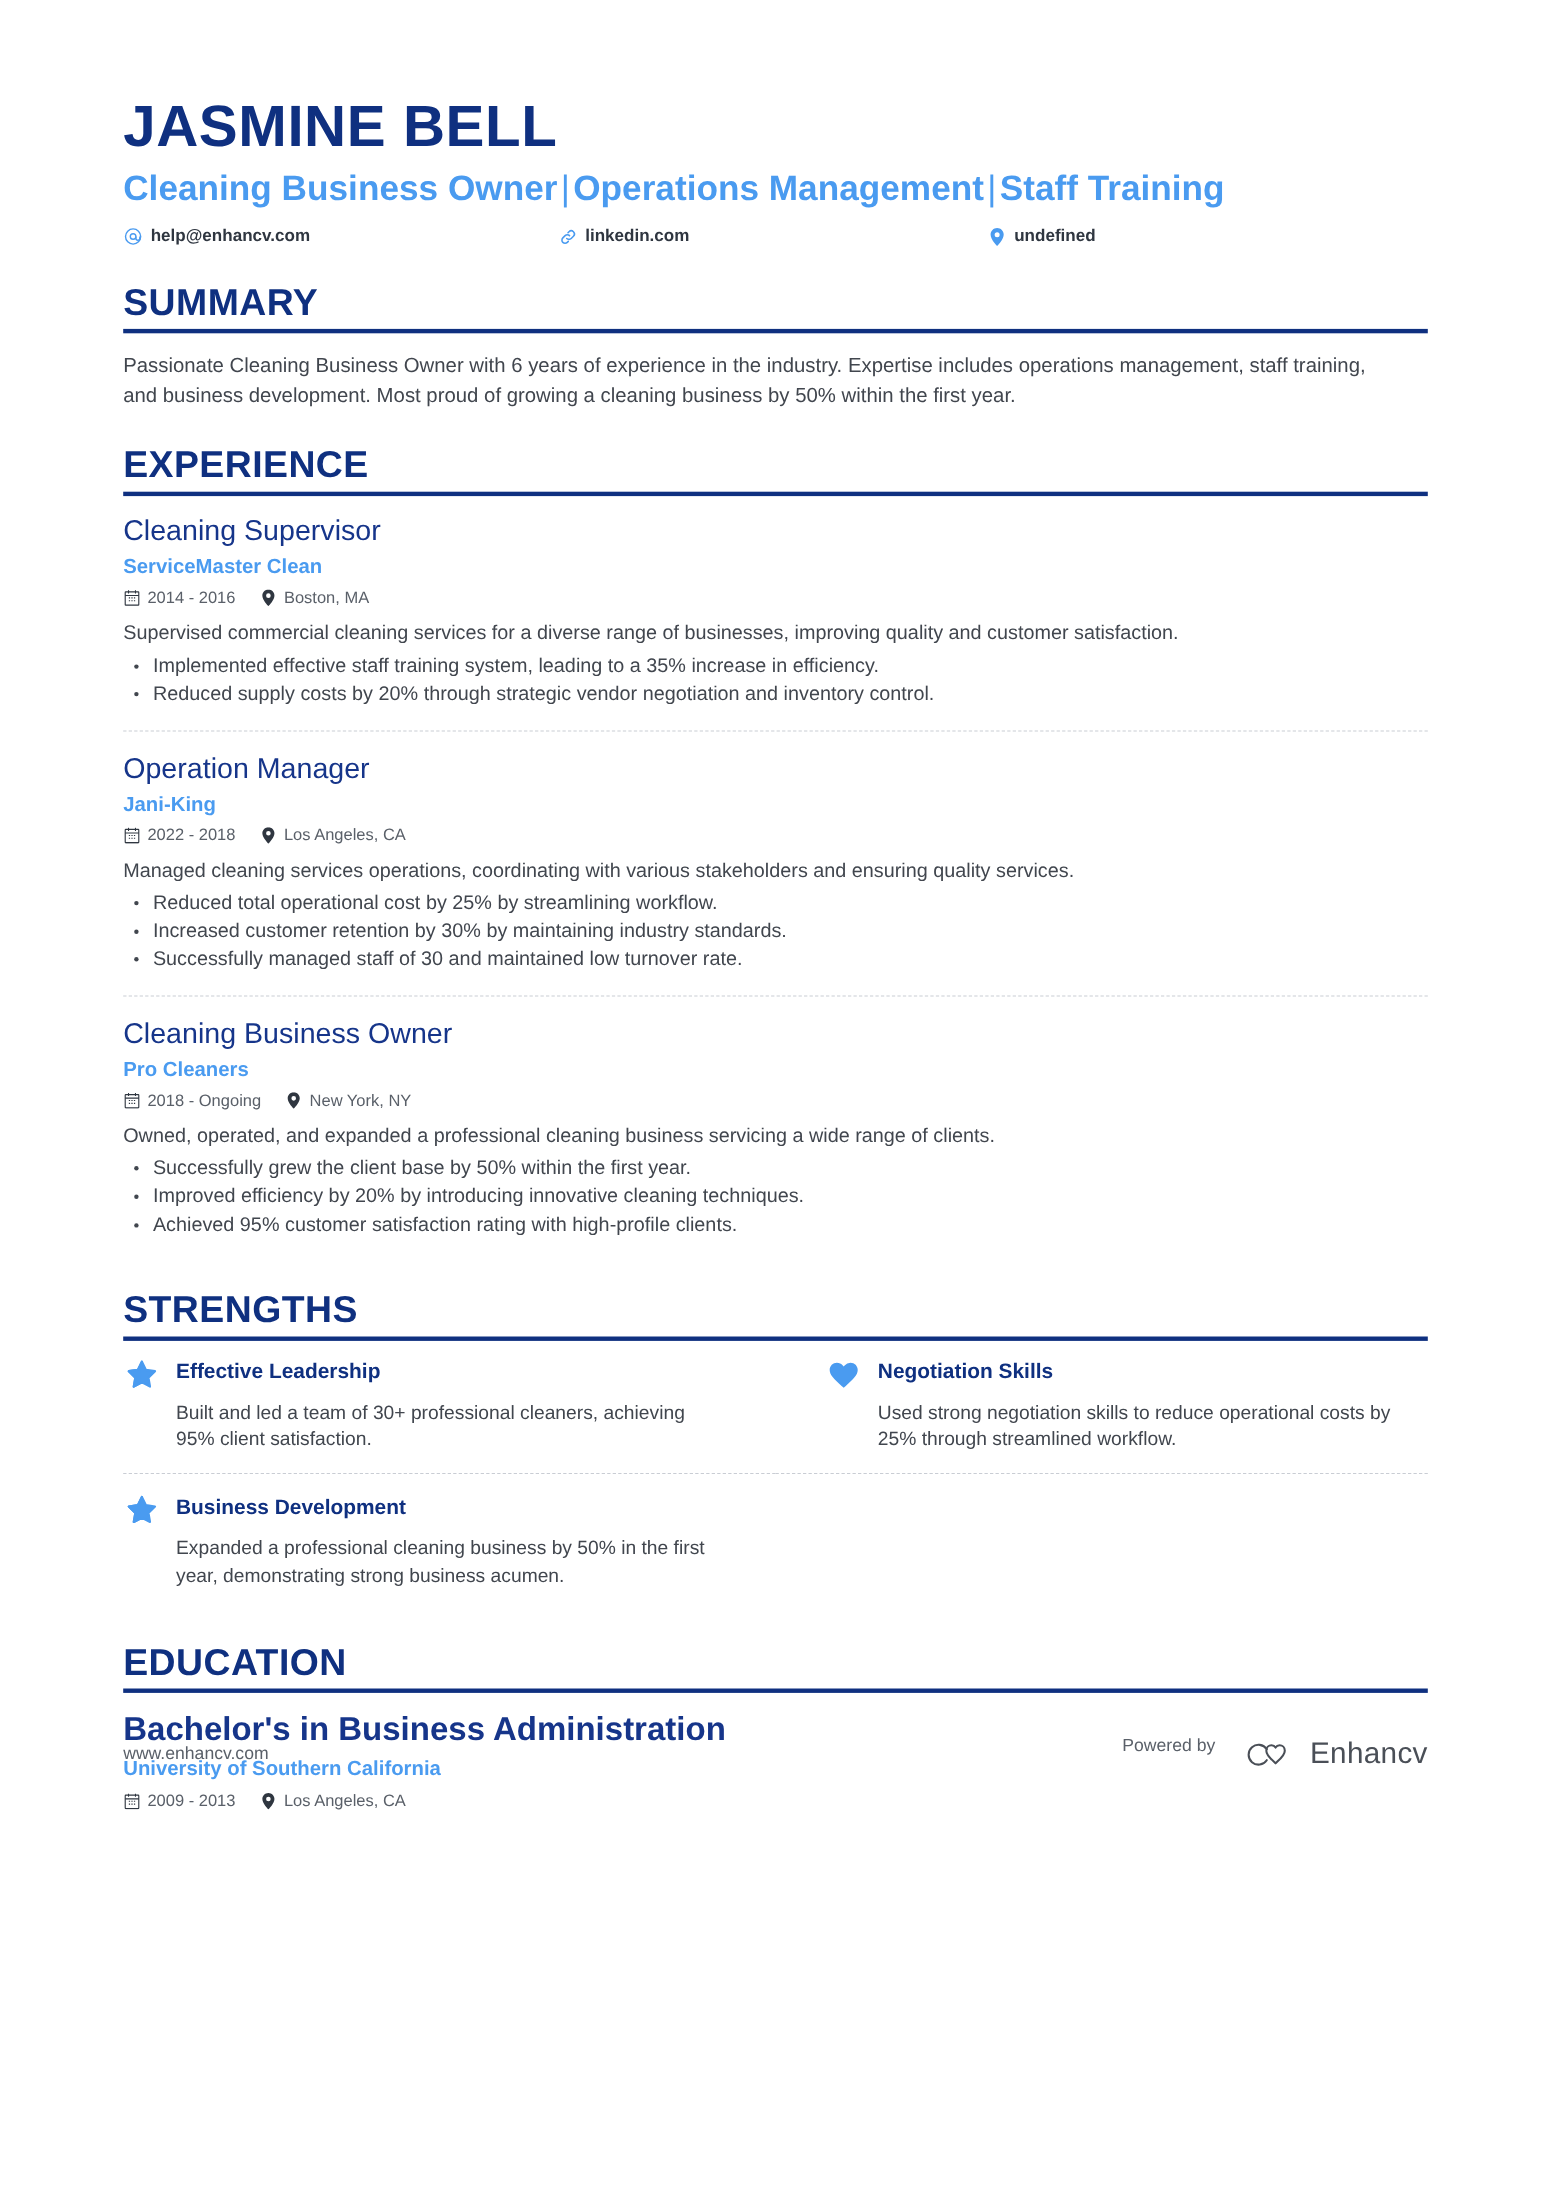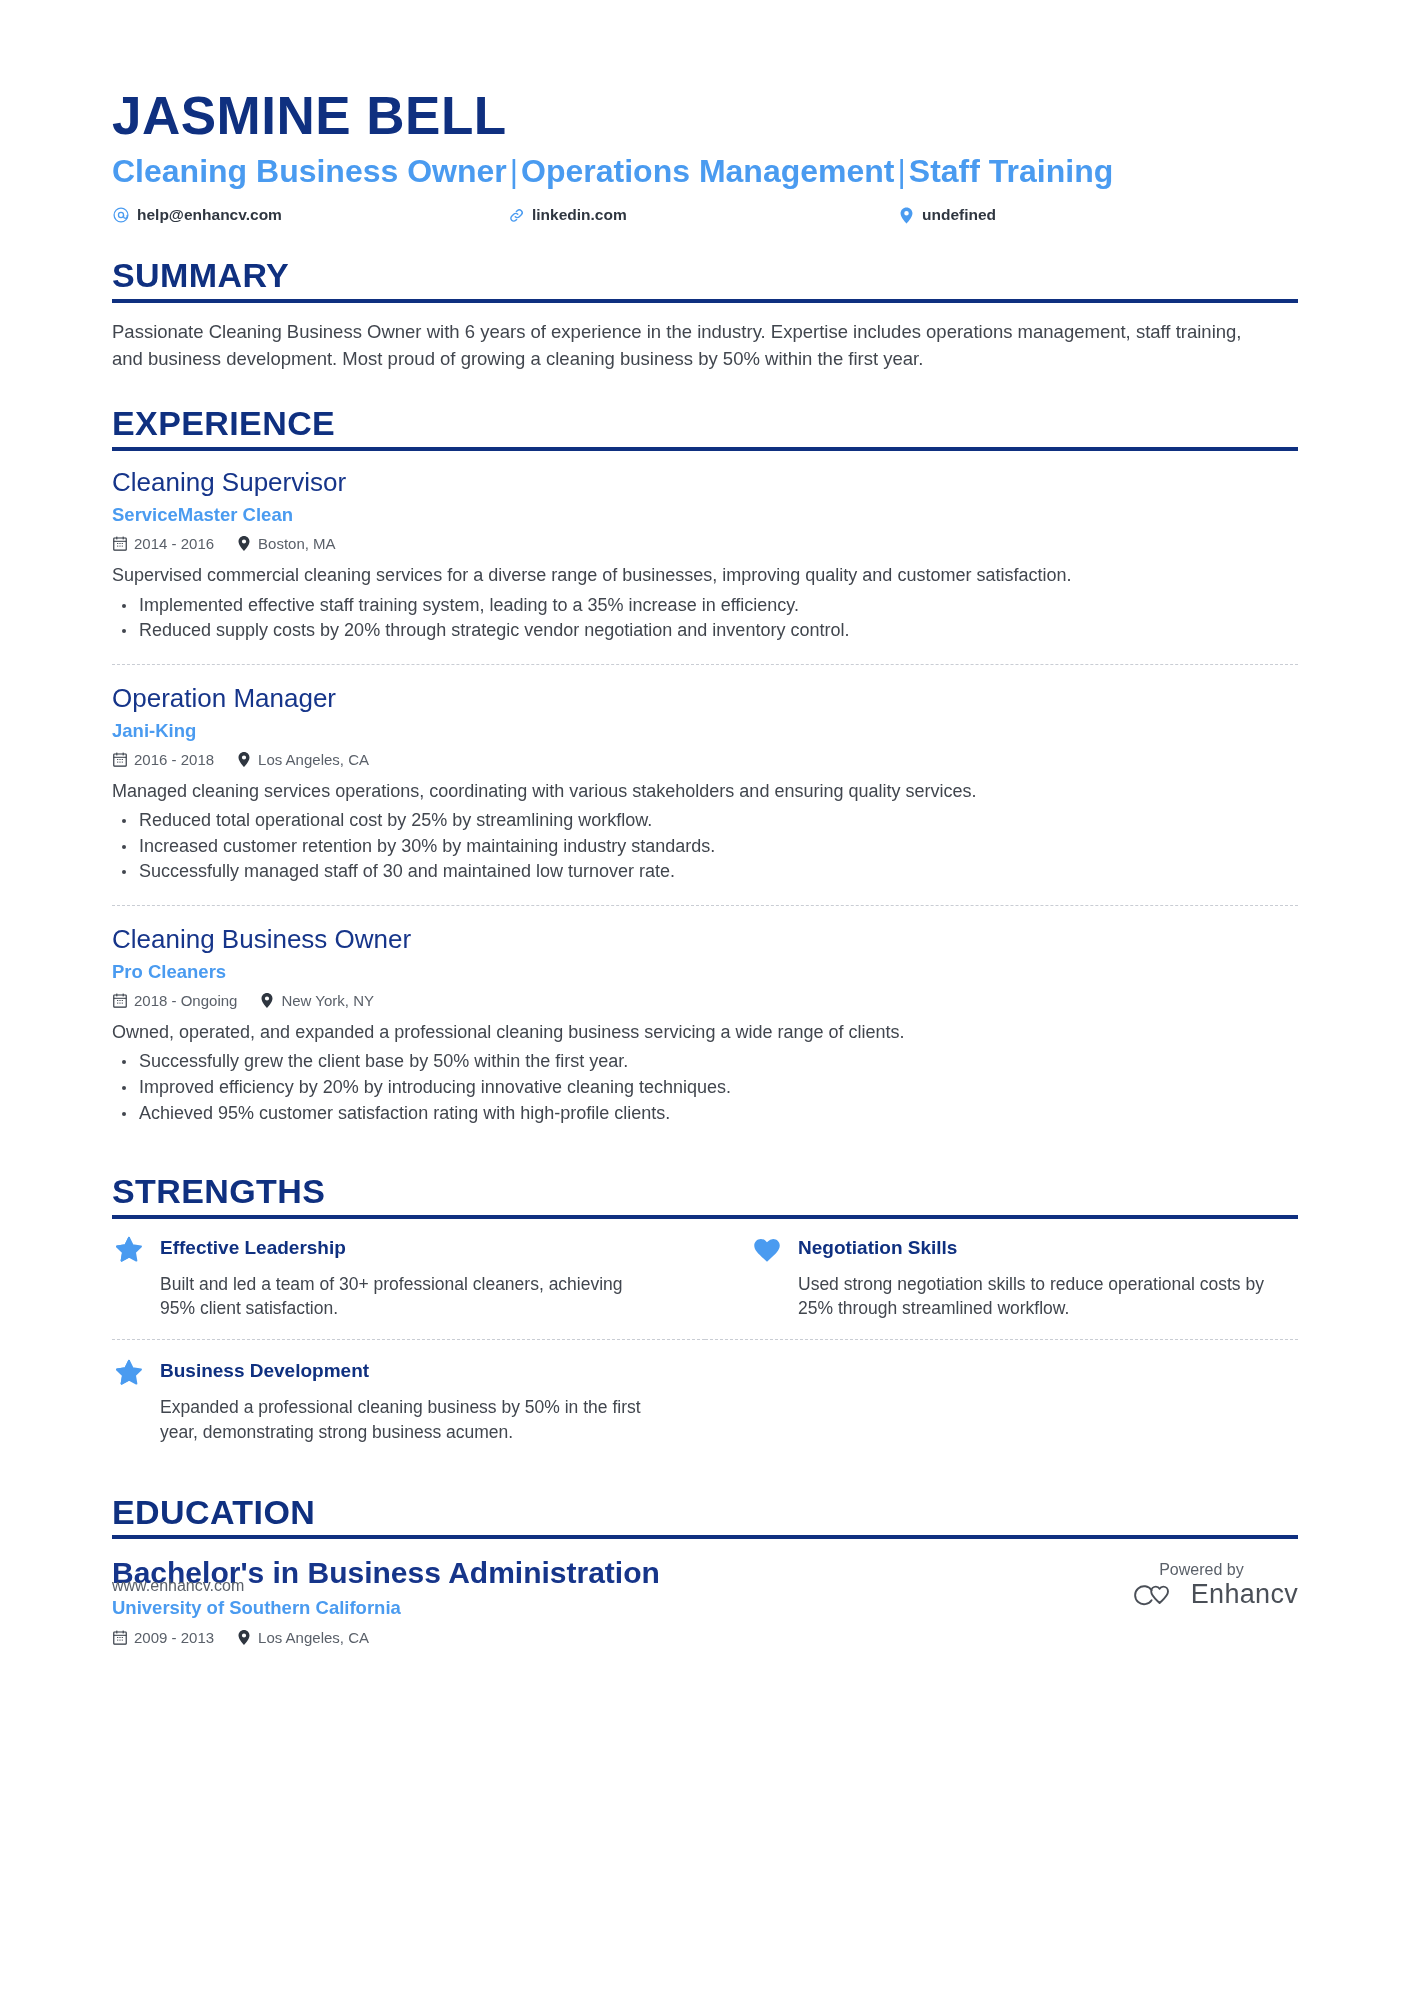--- a/index.html
+++ b/index.html
@@ -239,22 +239,20 @@
     display: flex;
     align-items: center;
     justify-content: space-between;
   }
   .footer-url {
     font-size: 16px;
     color: #5a6069;
   }
   .footer-right {
     display: flex;
-    align-items: center;
-    flex-direction: column;
   }
   .powered-by {
     font-size: 16px;
     color: #5a6069;
     margin-right: 22px;
   }
   .brand {
     display: flex;
     align-items: center;
   }
@@ -359,21 +357,21 @@
         <h3 class="entry-title">Operation Manager</h3>
         <div class="entry-org">Jani-King</div>
         <div class="meta-row">
           <div class="meta-item">
             <span class="ic">
               <svg width="14" height="15" viewBox="0 0 24 26" fill="none" stroke="#2f3640" stroke-width="2">
                 <rect x="1.2" y="3.5" width="21.6" height="21" rx="1.2"></rect>
                 <path d="M1.2 9.2h21.6M6.5 1v5M17.5 1v5M7 13h2M11 13h2M15 13h2M7 17.5h2M11 17.5h2M15 17.5h2" stroke-width="1.7"></path>
               </svg>
             </span>
-            <span>2016 - 2018</span>
+            <span>2022 - 2018</span>
           </div>
           <div class="meta-item">
             <span class="ic">
               <svg width="12" height="15" viewBox="0 0 24 30" fill="#2f3640">
                 <path d="M12 0C5.9 0 1 4.9 1 11c0 8 11 19 11 19s11-11 11-19c0-6.1-4.9-11-11-11zm0 15.2A4.2 4.2 0 1 1 12 6.8a4.2 4.2 0 0 1 0 8.4z"></path>
               </svg>
             </span>
             <span>Los Angeles, CA</span>
           </div>
         </div>

